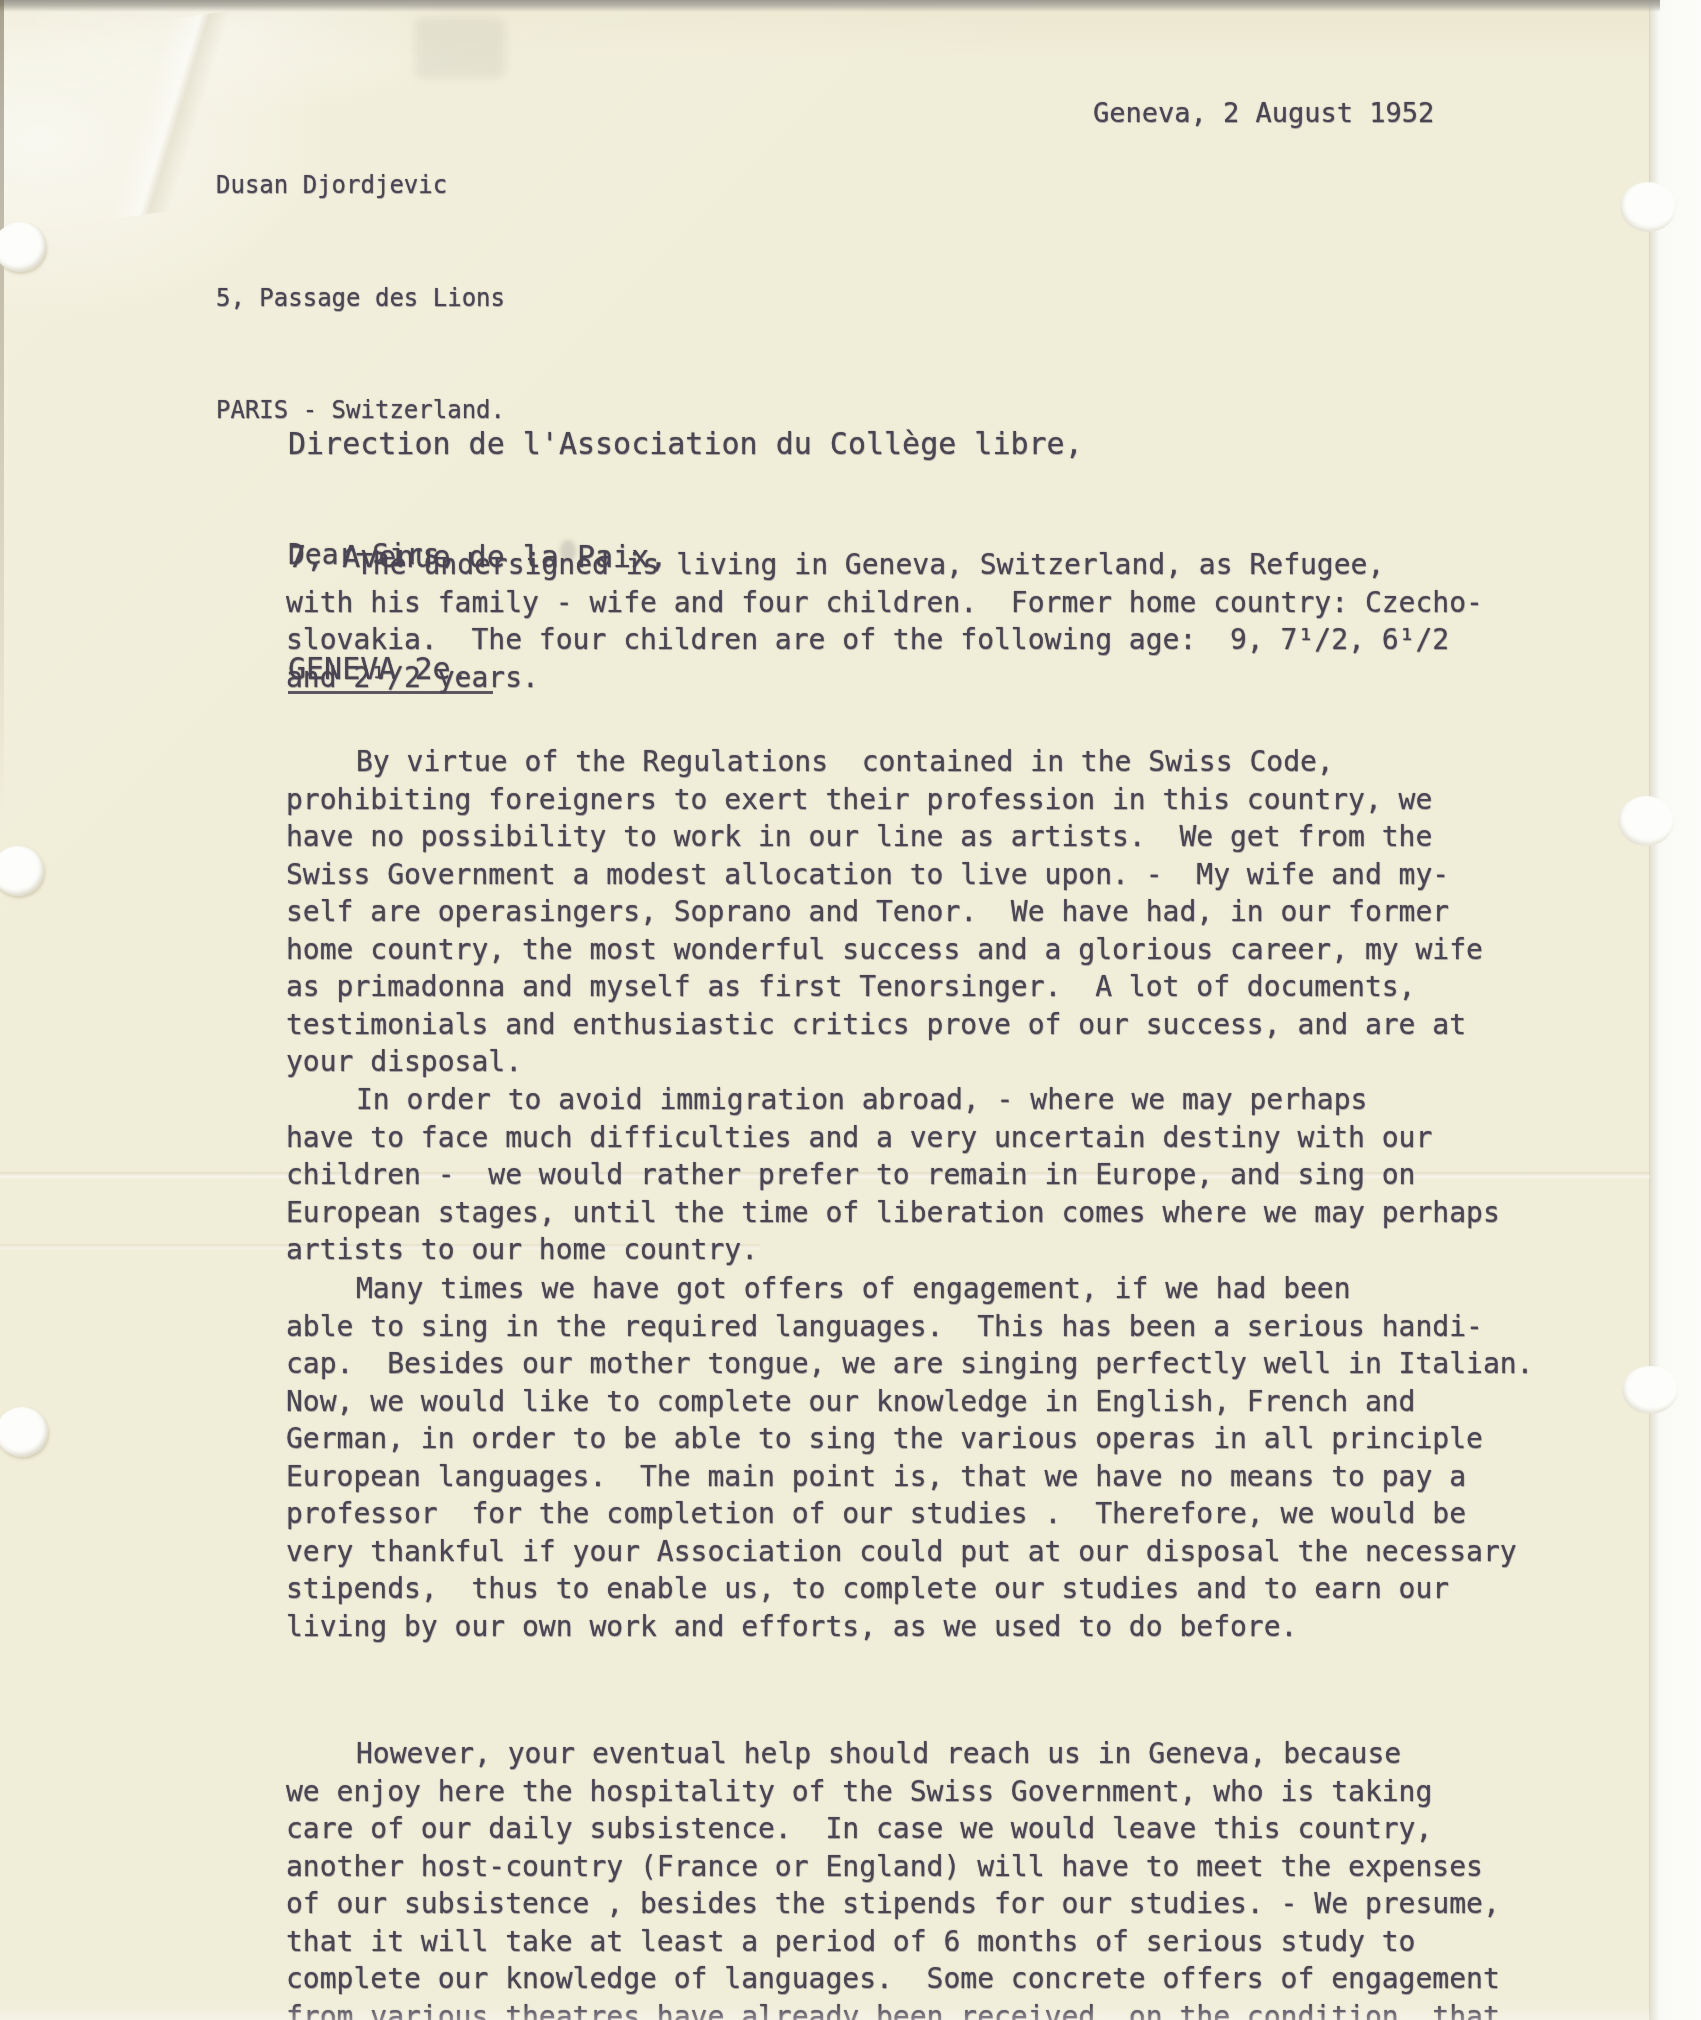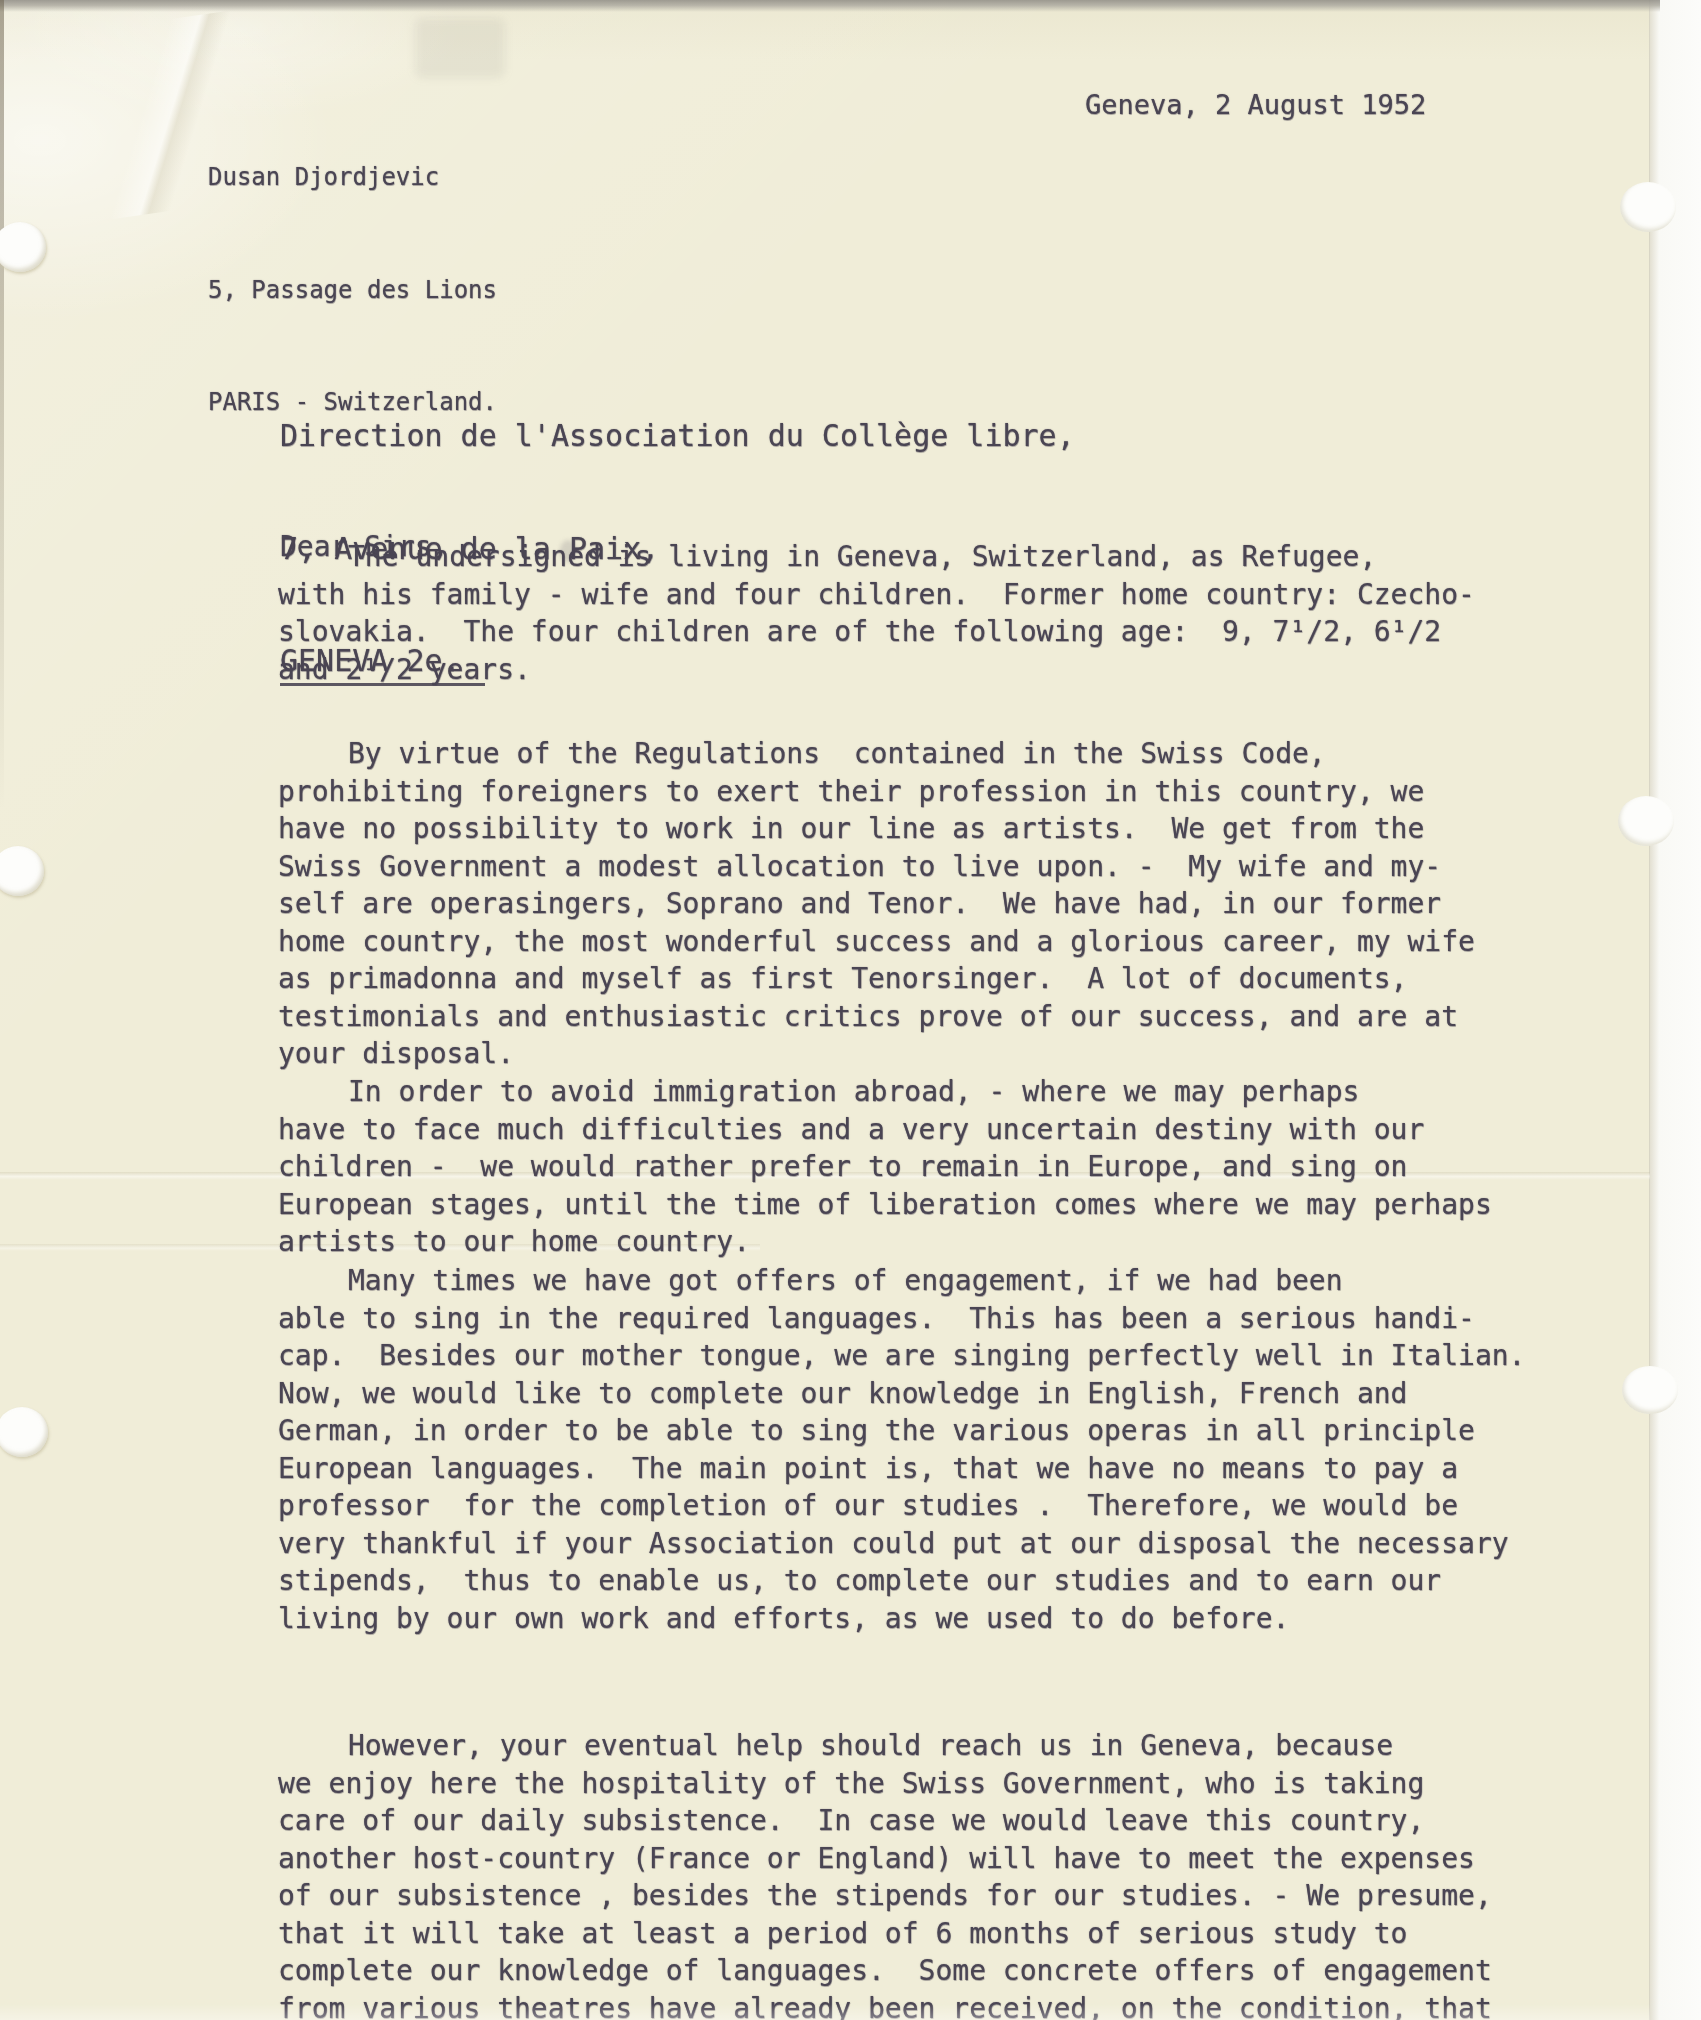--- a/index.html
+++ b/index.html
@@ -78,21 +78,21 @@
   .hole-l3 { left: -4px;  top: 1407px; width: 52px; height: 50px; }
   .hole-r1 { left: 1620px; top: 182px;  width: 56px; height: 50px; box-shadow: inset 2px -3px 4px rgba(195,190,162,0.45); }
   .hole-r2 { left: 1618px; top: 796px;  width: 56px; height: 50px; box-shadow: inset 2px -3px 4px rgba(195,190,162,0.45); }
   .hole-r3 { left: 1622px; top: 1366px; width: 56px; height: 48px; box-shadow: inset 2px -3px 4px rgba(195,190,162,0.45); }
   
   .tw {
     position: absolute;
     color: #4a4553;
     text-shadow: 0 0 1.2px rgba(74,69,83,0.6), 0.5px 0.5px 0.6px rgba(74,69,83,0.35);
     white-space: pre-wrap;
-    margin: 0;
+    margin: 8px;
   }
   .sender {
     left: 208px; top: 84px;
     font: 24px/37.5px "DejaVu Sans Mono", monospace;
   }
   .dateline {
     left: 1085px; top: 86px;
     font: 27px/37.5px "DejaVu Sans Mono", monospace;
   }
   .recipient {

